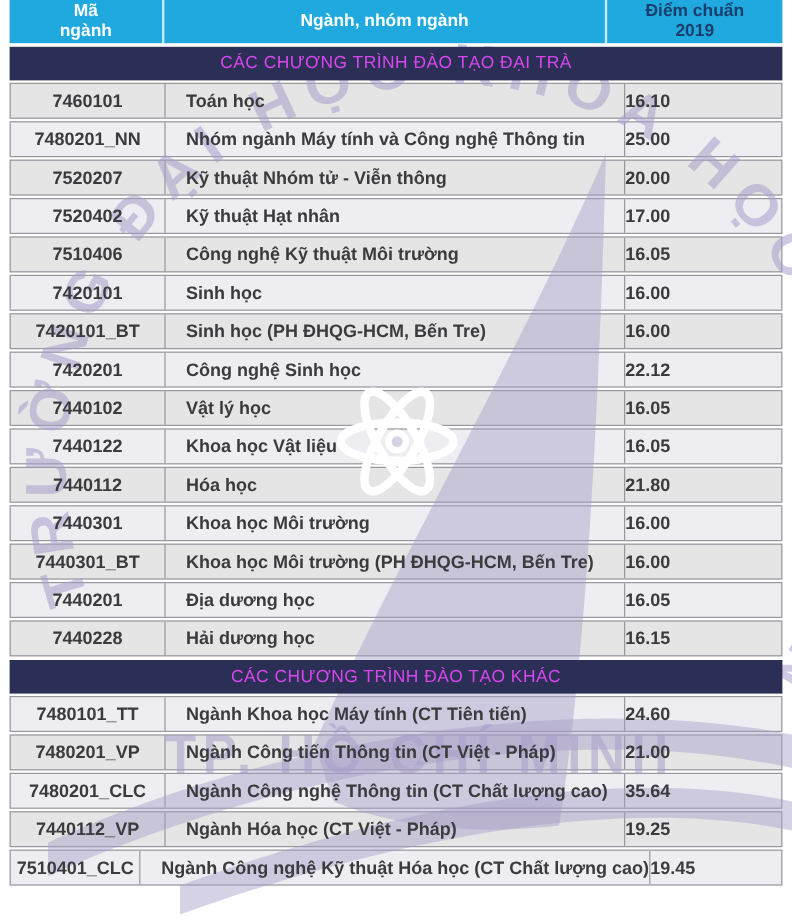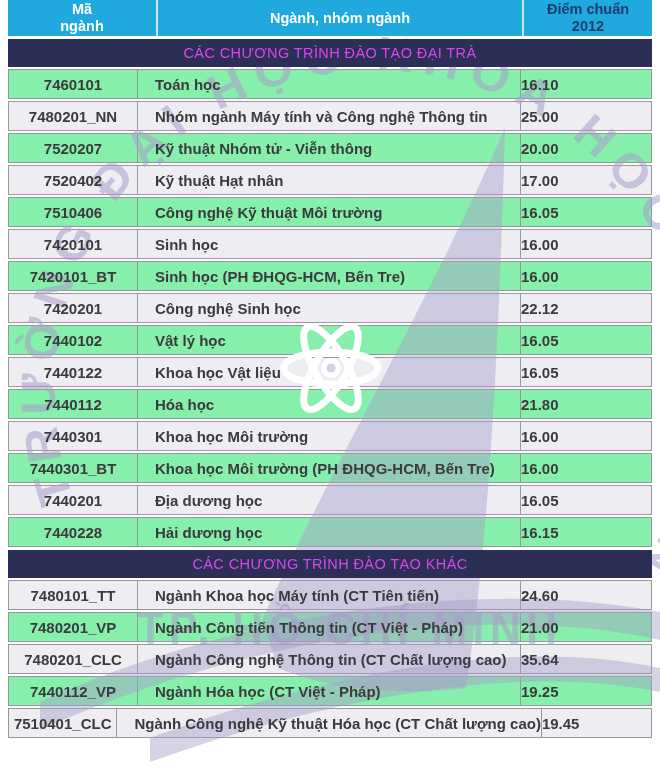--- a/index.html
+++ b/index.html
@@ -12,28 +12,28 @@
     --watermark-lavender:#A79DC8;
   }
   *{box-sizing:border-box;margin:0;padding:0}
   body{width:660px;height:768px;background:#fff;font-family:"Liberation Sans",sans-serif;overflow:hidden}
   .page{position:relative;width:660px;height:768px;background:#fff;overflow:hidden}
 
   .tbl{position:absolute;left:8px;top:0;width:644px}
 
   .thead{position:relative;z-index:3;display:flex;height:36px;background:var(--header-blue);color:#fff;font-weight:bold}
   .th{display:flex;flex-direction:column;align-items:center;justify-content:center;font-size:14.5px;line-height:1.15;text-align:center}
-  .th-code{width:150px;border-right:2px solid rgba(255,255,255,.75)}
+  .th-code{width:129px;border-right:2px solid rgba(255,255,255,.75)}
   .th-name{flex:1}
-  .th-score{width:130px;border-left:2px solid rgba(255,255,255,.75);color:var(--header-score-text)}
+  .th-score{width:148px;border-left:2px solid rgba(255,255,255,.75);color:var(--header-score-text)}
 
   .section-bar{position:relative;z-index:3;height:28px;margin-top:3px;background:var(--section-navy);color:#d946ef;
     display:flex;align-items:center;justify-content:center;font-weight:normal;font-size:14.5px;letter-spacing:.4px}
 
-  .row{display:flex;height:30px;margin-top:2px;border:1px solid var(--row-border);background:#86efac}
+  .row{display:flex;height:30px;margin-top:2px;border:1px solid var(--row-border);background:#e5e5e5}
   .row.alt{background:var(--row-alt-gray)}
   .cell{display:flex;align-items:center;height:100%}
   .cell span{position:relative;z-index:3;color:var(--text-dark);font-weight:bold;font-size:15px;white-space:nowrap}
   .cell-code{width:129px;justify-content:center;border-right:1px solid var(--row-border)}
   .cell-name{flex:1;padding-left:17px;border-right:1px solid var(--row-border)}
   .cell-score{width:130px;}
 
   .watermark{position:absolute;left:0;top:0;z-index:2;pointer-events:none}
   .wm-fill{fill:var(--watermark-lavender);fill-opacity:.45}
   .wm-text{fill:var(--watermark-lavender);fill-opacity:.55;font-family:"Liberation Sans",sans-serif;font-weight:bold}
@@ -73,21 +73,21 @@
     <div class="thead">
       <div class="th th-code">
         <span>Mã</span>
         <span>ngành</span>
       </div>
       <div class="th th-name">
         <span>Ngành, nhóm ngành</span>
       </div>
       <div class="th th-score">
         <span>Điểm chuẩn</span>
-        <span>2012</span>
+        <span>2019</span>
       </div>
     </div>
 
     <div id="sections-root">
   <div>
     <div class="section-bar">
       <span class="section-title">CÁC CHƯƠNG TRÌNH ĐÀO TẠO ĐẠI TRÀ</span>
     </div>
     <div class="rows">
   <div class="row">

